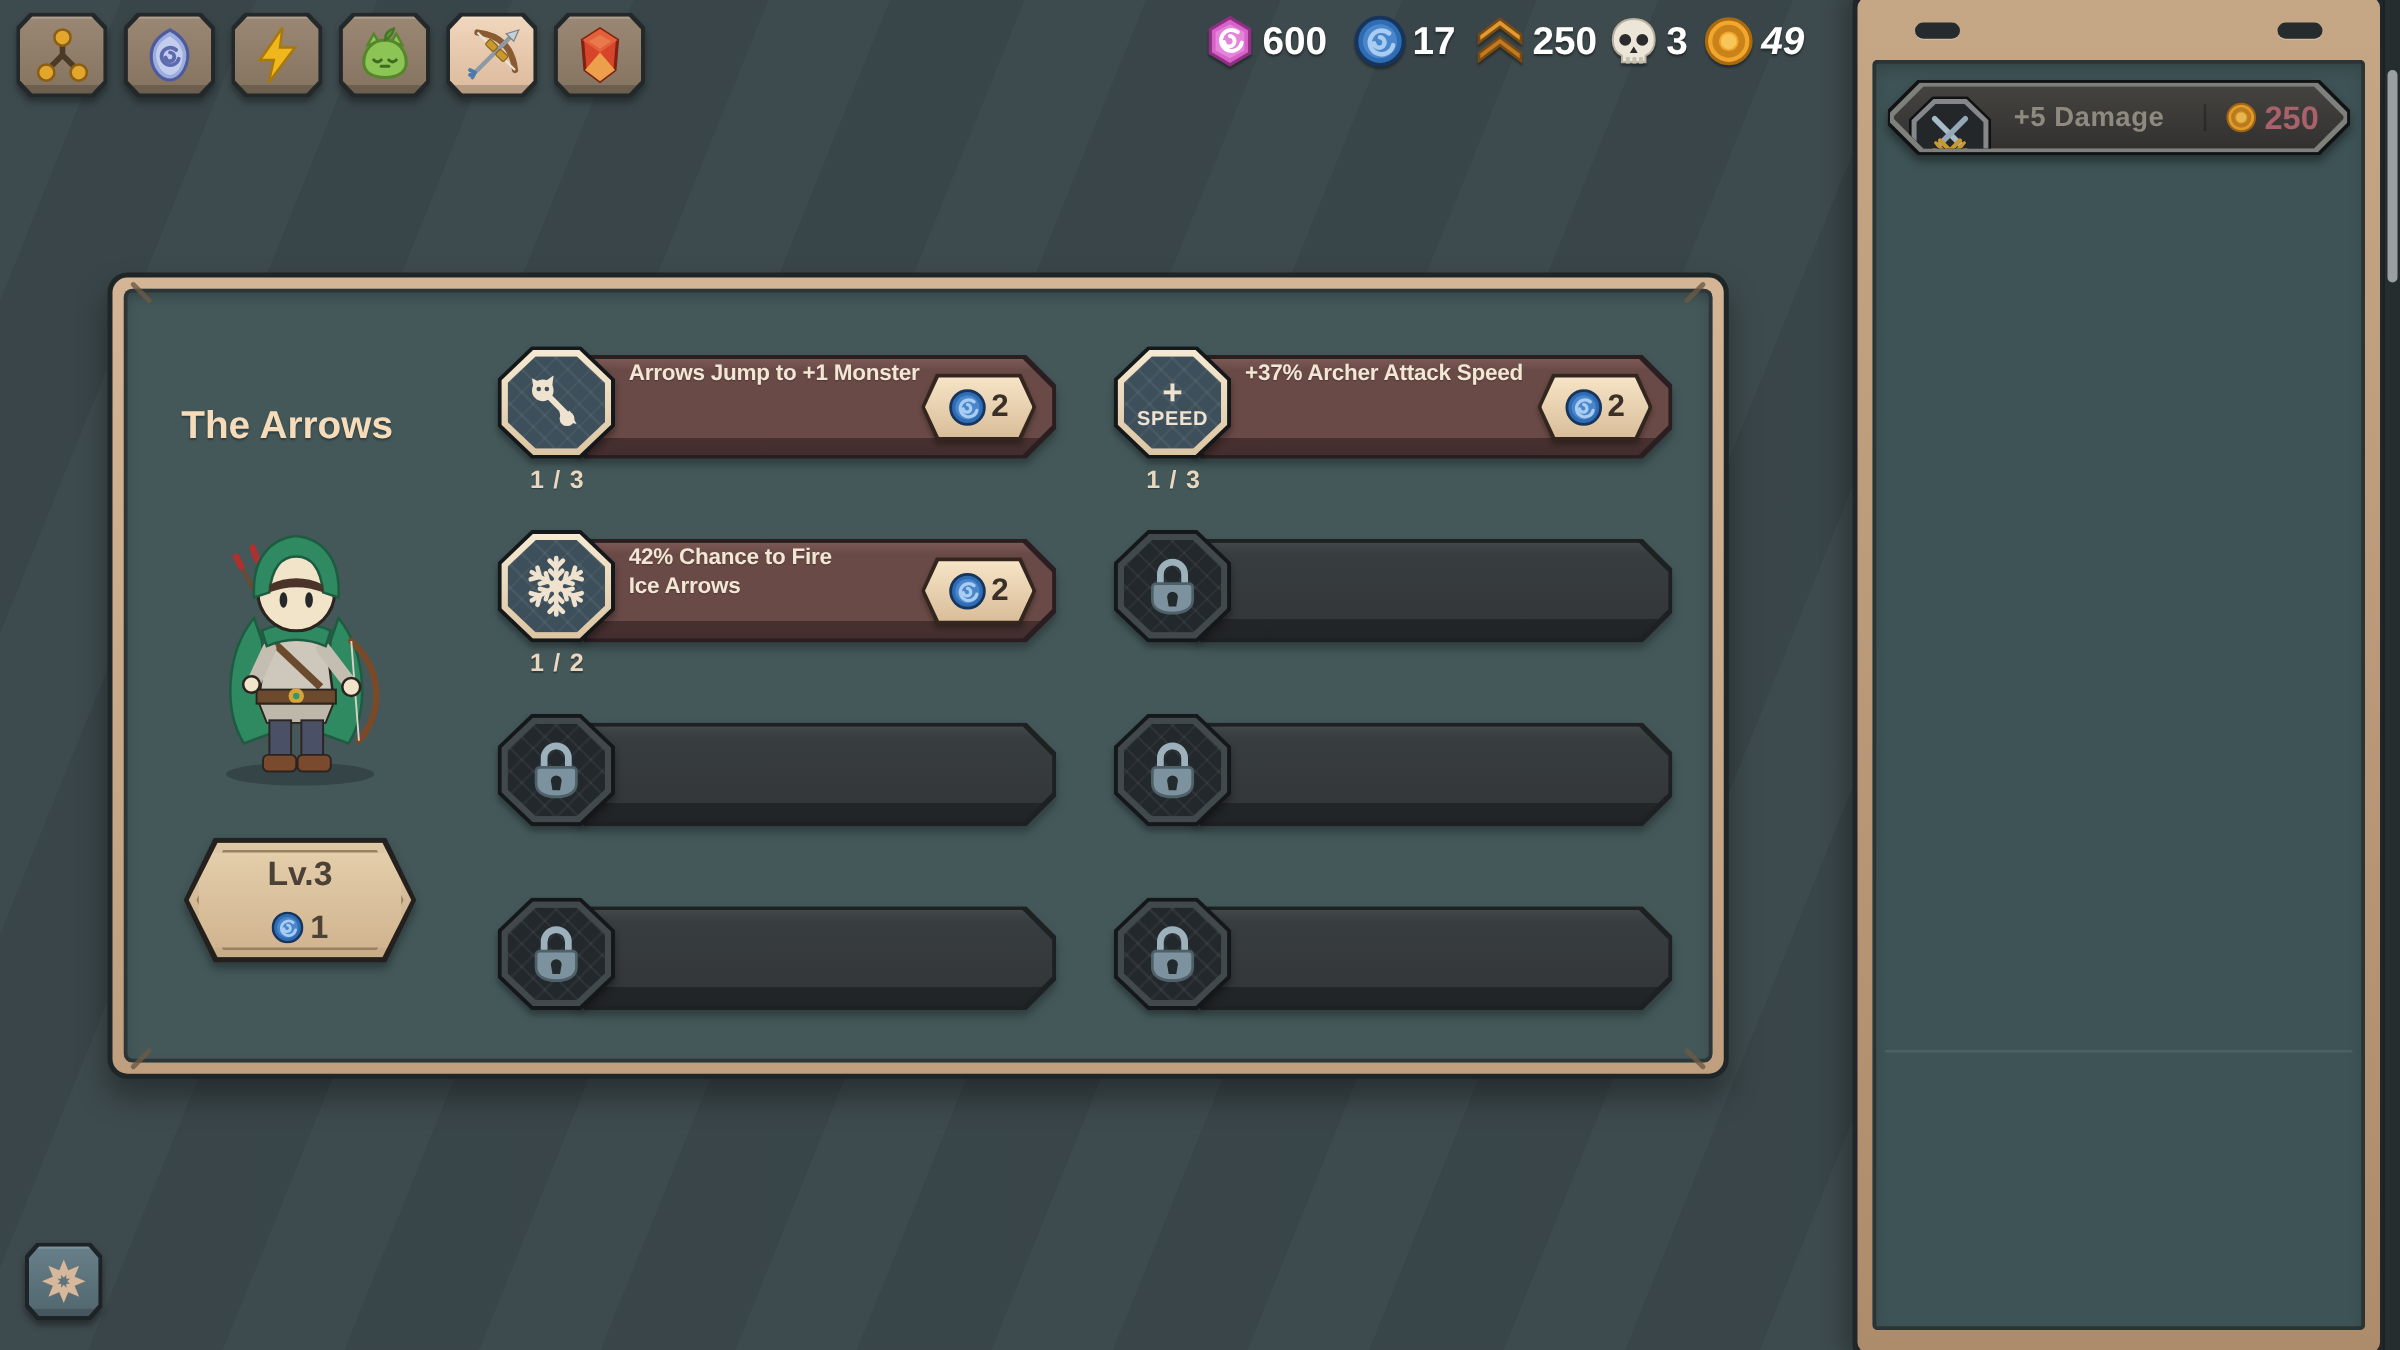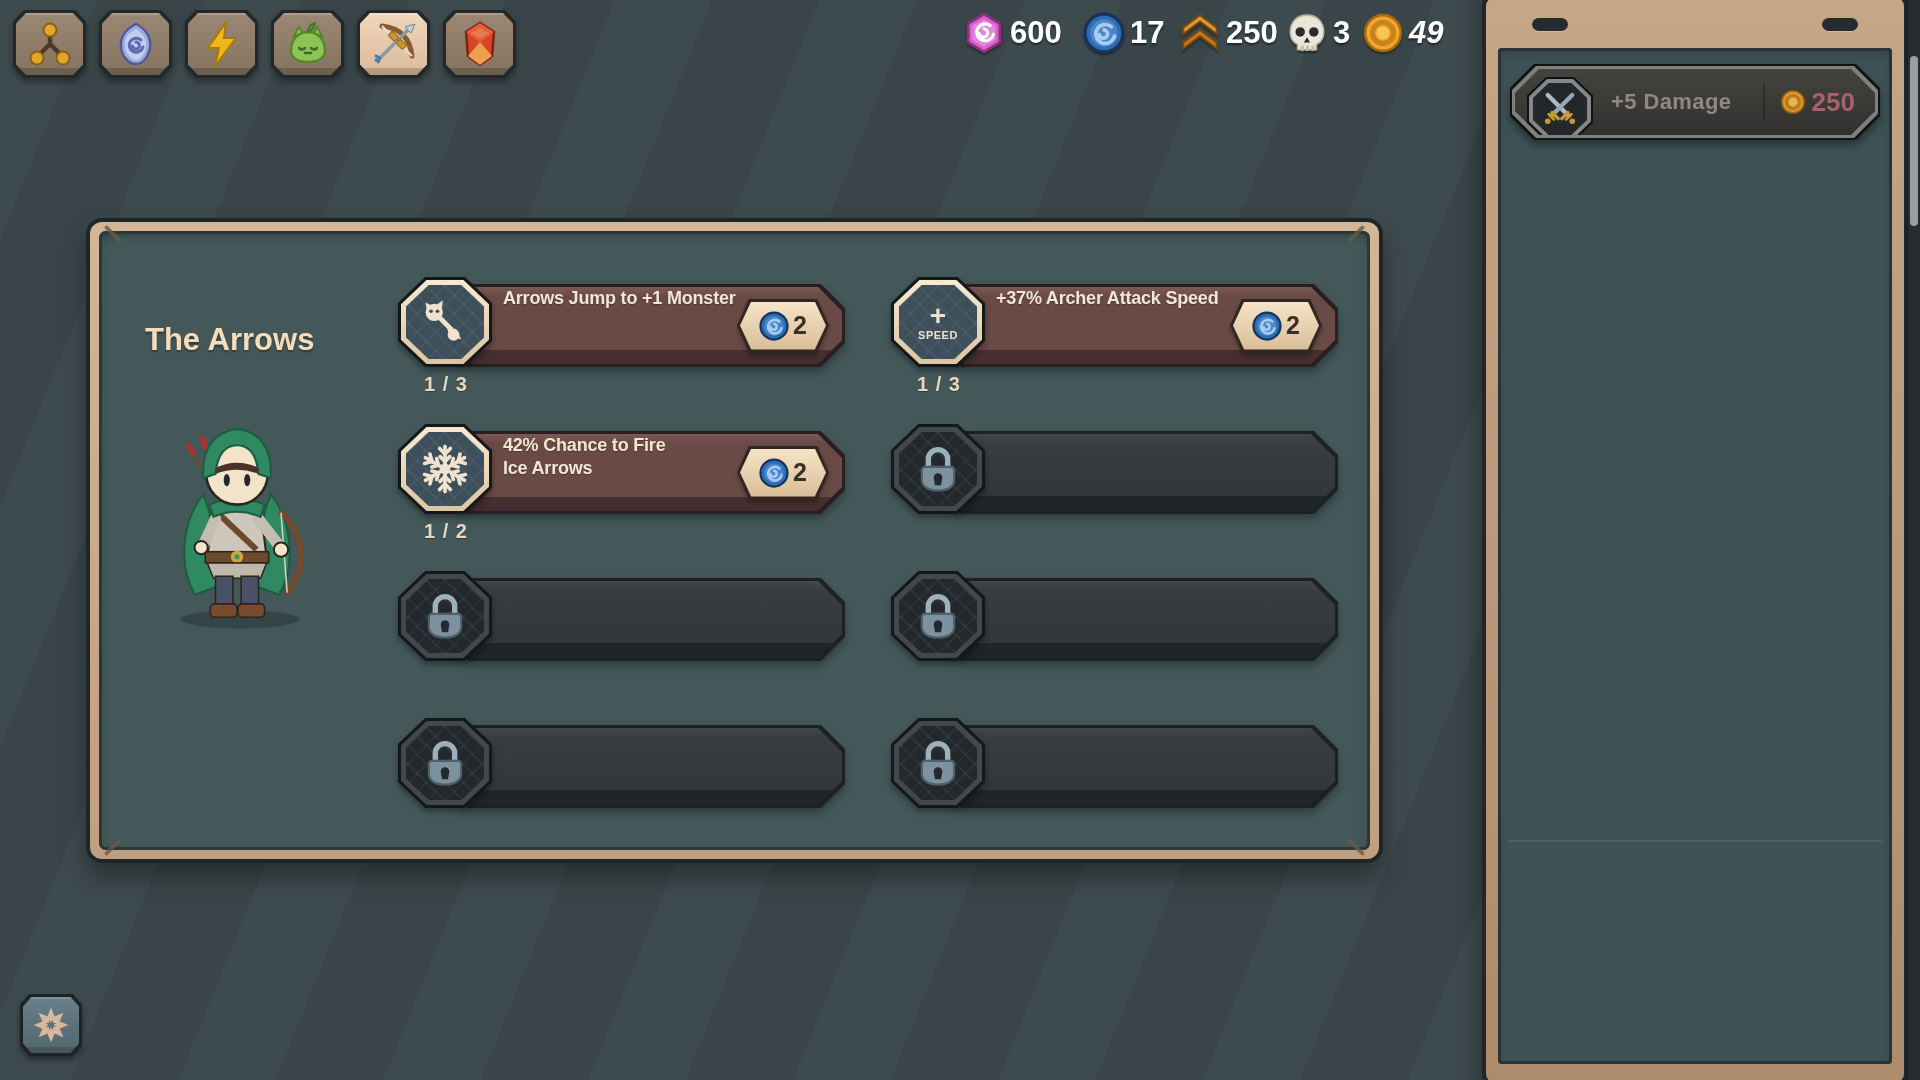--- a/index.html
+++ b/index.html
@@ -93,35 +93,35 @@
   .o3{position:absolute;inset:8px;clip-path:var(--oct);background-color:#3d4f5a;
         background-image:repeating-linear-gradient(45deg, rgba(255,255,255,.05) 0 2px, transparent 2px 13px),
                          repeating-linear-gradient(-45deg, rgba(255,255,255,.04) 0 2px, transparent 2px 13px);
         display:flex;align-items:center;justify-content:center;}
   .locked .o2{background:#42494d;}
   .locked .o3{background-color:#23282c;}
   .o3 svg{width:56px;height:56px}
   .speed-glyph{display:flex;flex-direction:column;align-items:center;line-height:.95;
         color:#efe3cf;font-weight:bold;}
   .speed-glyph .plus{font-size:28px;}
-  .speed-glyph .word{font-size:11px;letter-spacing:.5px;}
+  .speed-glyph .word{font-size:16px;letter-spacing:.5px;}
   .progress{position:absolute;left:26px;top:96px;font-size:20px;font-weight:bold;
         color:#e9d8bf;letter-spacing:1px;text-shadow:0 1px 1px rgba(0,0,0,.35);}
 
   
   .sidebar{position:absolute;left:1482px;top:-6px;width:426px;height:1092px;
         background:#20262a;border-radius:10px;padding:4px;
         box-shadow:-8px 0 18px rgba(0,0,0,.25);}
   .sb-frame{position:relative;width:100%;height:100%;border-radius:8px;
         background:linear-gradient(#c5a685,#ad8c6c);padding:50px 12px 18px;}
   .sb-notch{position:absolute;top:20px;width:36px;height:13px;border-radius:7px;
         background:#262c2e;box-shadow:0 1px 0 rgba(255,255,255,.25);}
   .sb-inner{position:relative;width:100%;height:100%;background:#3e5355;border-radius:4px;
         box-shadow:inset 0 0 0 3px #2a3436, inset 0 6px 12px rgba(0,0,0,.2);}
-  .shop-item{position:absolute;left:12px;right:12px;top:16px;height:76px;
+  .shop-item{position:absolute;left:12px;right:12px;top:16px;height:60px;
         filter:drop-shadow(0 5px 4px rgba(0,0,0,.4));cursor:pointer;}
   .i1{position:absolute;inset:0;clip-path:var(--barclip);background:#101213;}
   .i2{position:absolute;inset:2px;clip-path:var(--barclip);background:#7e807c;}
   .i3{position:absolute;inset:5px;clip-path:var(--barclip);
         background:linear-gradient(#45433f,#333130);
         display:flex;align-items:center;}
   .shop-oct{position:absolute;left:12px;top:8px;width:66px;height:64px;}
   .so1{position:absolute;inset:0;clip-path:var(--oct);background:#0f1112;}
   .so2{position:absolute;inset:2px;clip-path:var(--oct);background:#85878a;}
   .so3{position:absolute;inset:6px;clip-path:var(--oct);background:#24272a;
@@ -341,20 +341,36 @@
       <circle cx="128" cy="132" r="7" fill="#f2e4c8" stroke="#2b2420" stroke-width="2"></circle>
       <circle cx="50" cy="130" r="6.5" fill="#f2e4c8" stroke="#2b2420" stroke-width="2"></circle>
       <circle cx="85" cy="58" r="30" fill="#f2e4c8" stroke="#2b2420" stroke-width="2.5"></circle>
       <path d="M52 62 C50 30 66 16 85 14 C104 16 120 30 118 62 L106 58 C104 38 96 30 85 30 C74 30 66 38 64 58 Z" fill="#2f8a62" stroke="#1d5c40" stroke-width="2"></path>
       <path d="M64 52 Q85 42 106 52 L106 58 Q85 50 64 58 Z" fill="#4a342a"></path>
       <ellipse cx="75" cy="64" rx="3" ry="6" fill="#25282a"></ellipse>
       <ellipse cx="95" cy="64" rx="3" ry="6" fill="#25282a"></ellipse>
     </svg>
   </div>
 
+  <div class="lvbadge">
+    <div class="lv1"></div>
+      <div class="lv2"></div>
+      <div class="lvring"></div>
+    <div class="lvtext">Lv.3</div>
+    <div class="lvpoints">
+      <span style="display:flex">
+          <svg viewBox="0 0 40 40">
+            <circle cx="20" cy="20" r="18" fill="#2e6cb4" stroke="#16345c" stroke-width="3"></circle>
+            <circle cx="20" cy="20" r="13" fill="#4a86cc"></circle>
+            <path d="M27 14 a9 9 0 1 0 3 9 M20 17 a4 4 0 1 1 -4.5 4.5" fill="none" stroke="#a8cdf0" stroke-width="3.5" stroke-linecap="round"></path>
+          </svg>
+        </span>
+      <span>1</span>
+    </div>
+  </div>
 
   <div class="grid" id="upgrade-grid">
       <div class="cell">
         <div class="barw">
           <div class="b1"></div>
           <div class="b2">
             <span class="ulabel">Arrows Jump to +1 Monster</span>
           </div>
           <div class="costw">
             <div class="c1"></div>

